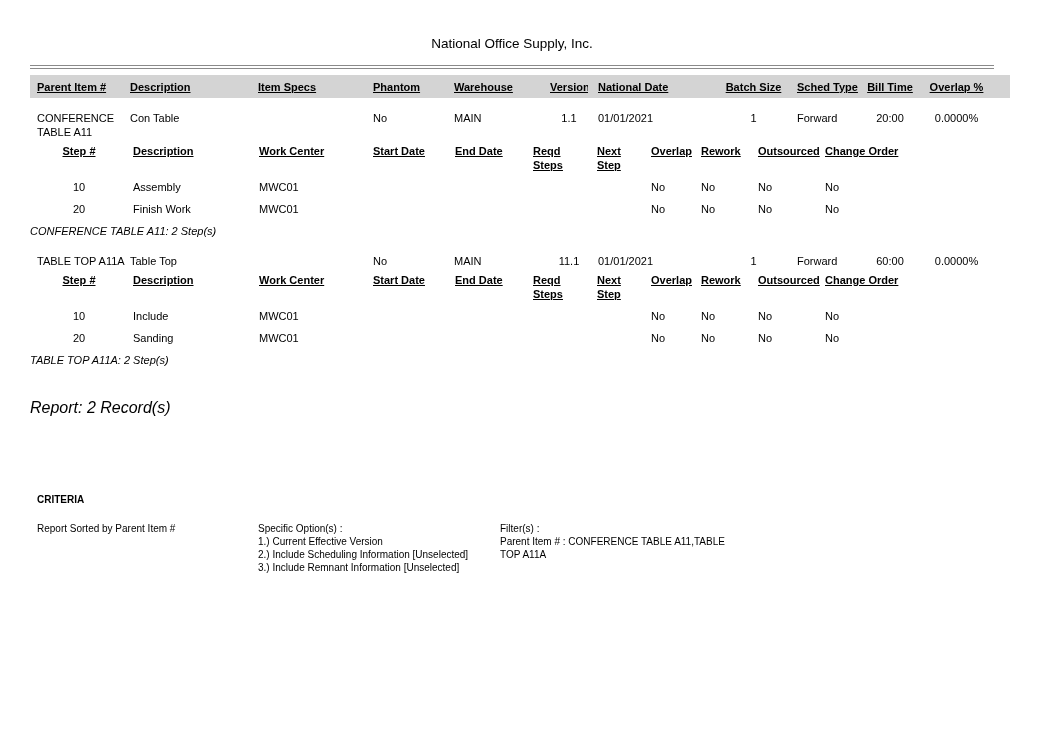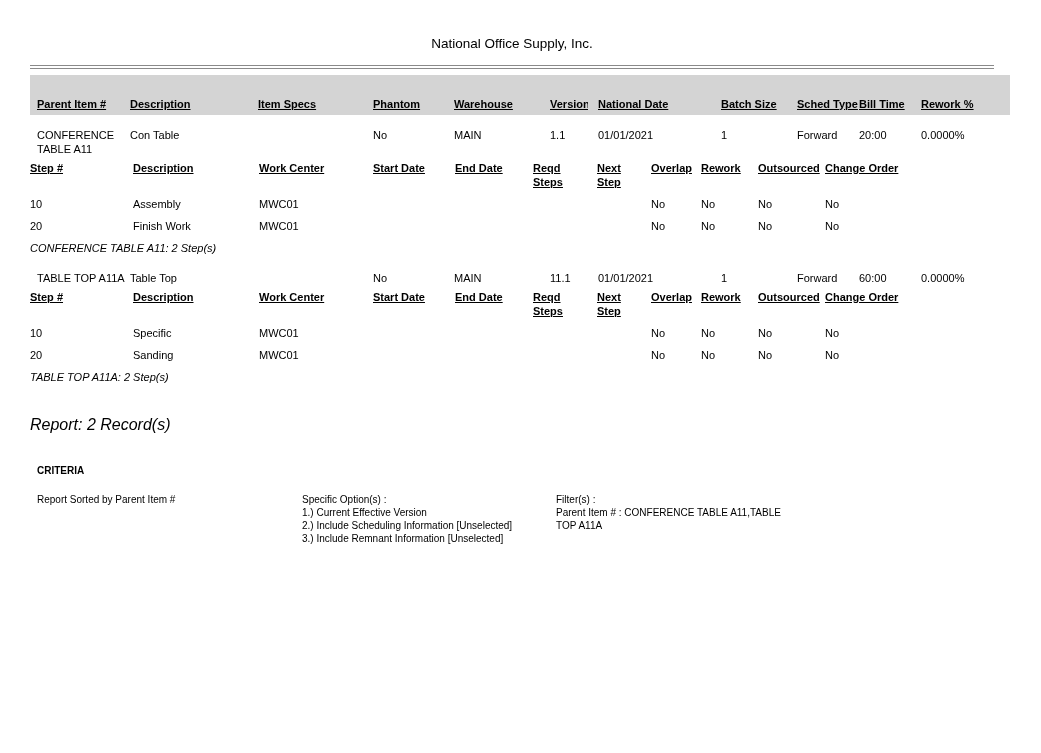--- a/index.html
+++ b/index.html
@@ -16,37 +16,37 @@
   th,td{padding:0;font-size:11px;text-align:left;vertical-align:top;overflow:hidden;line-height:14px;}
   th{font-weight:bold;text-decoration:underline;}
   
   col.m1{width:100px}col.m2{width:128px}col.m3{width:115px}col.m4{width:81px}
   col.m5{width:96px}col.m6{width:38px}col.m7{width:133px}col.m8{width:65px}
   col.m9{width:73px}col.m10{width:62px}col.m11{width:89px}
   
   col.s1{width:98px}col.s2{width:126px}col.s3{width:114px}col.s4{width:82px}
   col.s5{width:78px}col.s6{width:64px}col.s7{width:54px}col.s8{width:50px}
   col.s9{width:57px}col.s10{width:67px}col.s11{width:190px}
-  .r{text-align:left;}
+  .r{text-align:center;}
   .pl5{padding-left:5px}.pl7{padding-left:7px}.pl10{padding-left:10px}.pl11{padding-left:11px}
   .pr18{padding-right:18px}
   .band-table{margin-top:6px;}
-  .band th{background:#d4d4d4;height:21px;vertical-align:middle;padding-top:18px;padding-bottom:1px;}
+  .band th{background:#d4d4d4;height:21px;vertical-align:middle;padding-top:1px;padding-bottom:1px;}
   .parent-table td{padding-top:13px;}
   .parent-table{margin-top:0;}
   .parent-table.second{margin-top:3px;}
   .step-table{margin-top:5px;}
   .step-table td{padding-top:8px;}
   .nowrap{white-space:nowrap;margin-left:39px;}
   .summary{font-size:11px;font-style:italic;margin-top:8px;line-height:14px;}
   .report-total{font-size:16px;font-style:italic;margin-top:34px;line-height:14px;}
-  .criteria-heading{font-size:10px;font-weight:bold;margin-top:33px;padding-left:7px;line-height:12px;}
-  .criteria-row{display:flex;margin-top:16px;font-size:10px;line-height:13px;padding-left:7px;gap:12px;}
+  .criteria-heading{font-size:10px;font-weight:bold;margin-top:79px;padding-left:7px;line-height:12px;}
+  .criteria-row{display:flex;margin-top:16px;font-size:10px;line-height:13px;padding-left:7px;}
   .crit-col1{width:221px;flex:0 0 221px;}
-  .crit-col2{width:242px;flex:0 0 242px;margin-left:32px;}
+  .crit-col2{width:242px;flex:0 0 242px;}
   .crit-col3{width:230px;flex:0 0 230px;}
 </style>
 </head>
 <body>
 
 <div class="page">
 
   <div class="company">National Office Supply, Inc.</div>
   <div class="rule"></div>
 
@@ -69,21 +69,21 @@
       <th class="pl7">Parent Item #</th>
       <th>Description</th>
       <th>Item Specs</th>
       <th>Phantom</th>
       <th>Warehouse</th>
       <th class="r">Version</th>
       <th class="pl10">National Date</th>
       <th class="r">Batch Size</th>
       <th class="pl11">Sched Type</th>
       <th class="r">Bill Time</th>
-      <th class="r pr18">Rework %</th>
+      <th class="r pr18">Overlap %</th>
     </tr>
   </tbody>
     </table>
 
   <table class="parent-table">
     <colgroup>
         <col class="m1">
         <col class="m2">
         <col class="m3">
         <col class="m4">
@@ -225,21 +225,21 @@
       <th class="pl5">End Date</th>
       <th class="pl5">Reqd Steps</th>
       <th class="pl5">Next Step</th>
       <th class="pl5">Overlap</th>
       <th class="pl5">Rework</th>
       <th class="pl5">Outsourced</th>
       <th class="pl5">Change Order</th>
     </tr>
     <tr>
       <td class="r">10</td>
-      <td class="pl5">Specific</td>
+      <td class="pl5">Include</td>
       <td class="pl5">MWC01</td>
       <td class="pl5"></td>
       <td class="pl5"></td>
       <td class="pl5"></td>
       <td class="pl5"></td>
       <td class="pl5">No</td>
       <td class="pl5">No</td>
       <td class="pl5">No</td>
       <td class="pl5">No</td>
     </tr>

